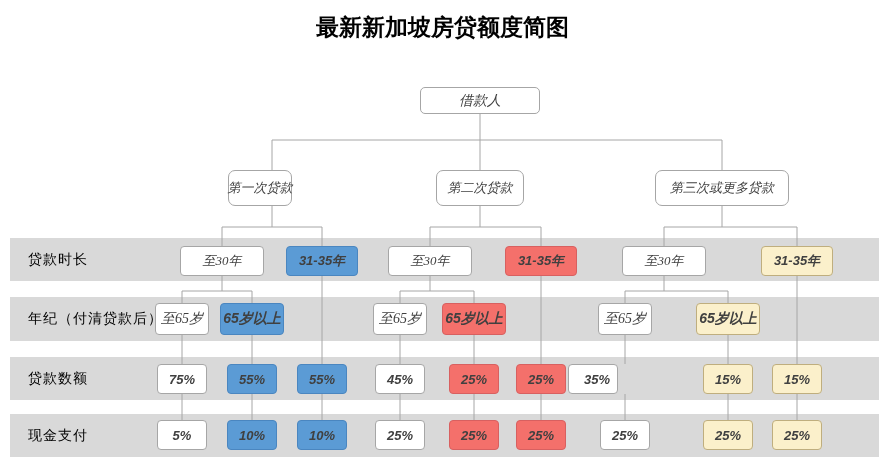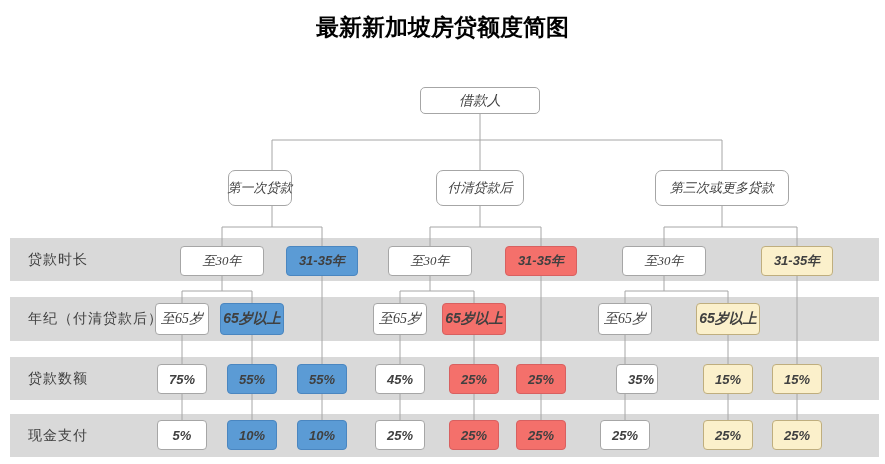--- a/index.html
+++ b/index.html
@@ -13,21 +13,21 @@
     font-size:23px;font-weight:bold;color:#000;
     font-family:"Liberation Sans","DejaVu Sans",sans-serif;
   }
   .band{
     position:absolute;left:10px;width:869px;background:var(--band,#d9d9d9);
     z-index:1;
   }
   .band-label{
     position:absolute;left:18px;top:0;height:100%;display:flex;align-items:center;
     font-family:"Liberation Serif","DejaVu Serif",serif;
-    font-size:14px;color:#404040;letter-spacing:1px;
+    font-size:14px;color:#000000;letter-spacing:1px;
   }
   svg.lines{position:absolute;left:0;top:0;z-index:2;pointer-events:none;}
   .node{
     position:absolute;box-sizing:border-box;display:flex;align-items:center;justify-content:center;
     background:#ffffff;border:1px solid var(--box_border,#a6a6a6);border-radius:4px;
     font-family:"Liberation Serif","DejaVu Serif",serif;font-size:13px;color:#404040;
     z-index:3;text-align:center;white-space:nowrap;font-style:italic;
   }
   .node.big{border-radius:5px;font-size:14px;}
   .node.branch{border-radius:7px;font-size:13px;}
@@ -121,21 +121,21 @@
       <line x1="541" y1="394" x2="541" y2="420"></line>
       <line x1="625" y1="394" x2="625" y2="420"></line>
       <line x1="728" y1="394" x2="728" y2="420"></line>
       <line x1="797" y1="394" x2="797" y2="420"></line>
     </g>
   </svg>
 
   <div class="node big" style="left:420px;top:87px;width:120px;height:27px;">借款人</div>
 
   <div class="node branch" style="left:228px;top:170px;width:64px;height:36px;">第一次贷款</div>
-  <div class="node branch" style="left:436px;top:170px;width:88px;height:36px;">付清贷款后</div>
+  <div class="node branch" style="left:436px;top:170px;width:88px;height:36px;">第二次贷款</div>
   <div class="node branch" style="left:655px;top:170px;width:134px;height:36px;">第三次或更多贷款</div>
 
   <div class="node" style="left:180px;top:246px;width:84px;height:30px;">至30年</div>
   <div class="node blue" style="left:286px;top:246px;width:72px;height:30px;">31-35年</div>
   <div class="node" style="left:388px;top:246px;width:84px;height:30px;">至30年</div>
   <div class="node red" style="left:505px;top:246px;width:72px;height:30px;">31-35年</div>
   <div class="node" style="left:622px;top:246px;width:84px;height:30px;">至30年</div>
   <div class="node cream" style="left:761px;top:246px;width:72px;height:30px;">31-35年</div>
 
   <div class="node age" style="left:155px;top:303px;width:54px;height:32px;">至65岁</div>
@@ -144,21 +144,21 @@
   <div class="node age red" style="left:442px;top:303px;width:64px;height:32px;">65岁以上</div>
   <div class="node age" style="left:598px;top:303px;width:54px;height:32px;">至65岁</div>
   <div class="node age cream" style="left:696px;top:303px;width:64px;height:32px;">65岁以上</div>
 
   <div class="node pct" style="left:157px;top:364px;width:50px;height:30px;">75%</div>
   <div class="node pct blue" style="left:227px;top:364px;width:50px;height:30px;">55%</div>
   <div class="node pct blue" style="left:297px;top:364px;width:50px;height:30px;">55%</div>
   <div class="node pct" style="left:375px;top:364px;width:50px;height:30px;">45%</div>
   <div class="node pct red" style="left:449px;top:364px;width:50px;height:30px;">25%</div>
   <div class="node pct red" style="left:516px;top:364px;width:50px;height:30px;">25%</div>
-  <div class="node pct" style="left:616px;top:364px;width:42px;height:30px;padding-left:8px;">35%</div>
+  <div class="node pct" style="left:568px;top:364px;width:50px;height:30px;padding-left:8px;">35%</div>
   <div class="node pct cream" style="left:703px;top:364px;width:50px;height:30px;">15%</div>
   <div class="node pct cream" style="left:772px;top:364px;width:50px;height:30px;">15%</div>
 
   <div class="node pct" style="left:157px;top:420px;width:50px;height:30px;">5%</div>
   <div class="node pct blue" style="left:227px;top:420px;width:50px;height:30px;">10%</div>
   <div class="node pct blue" style="left:297px;top:420px;width:50px;height:30px;">10%</div>
   <div class="node pct" style="left:375px;top:420px;width:50px;height:30px;">25%</div>
   <div class="node pct red" style="left:449px;top:420px;width:50px;height:30px;">25%</div>
   <div class="node pct red" style="left:516px;top:420px;width:50px;height:30px;">25%</div>
   <div class="node pct" style="left:600px;top:420px;width:50px;height:30px;">25%</div>

